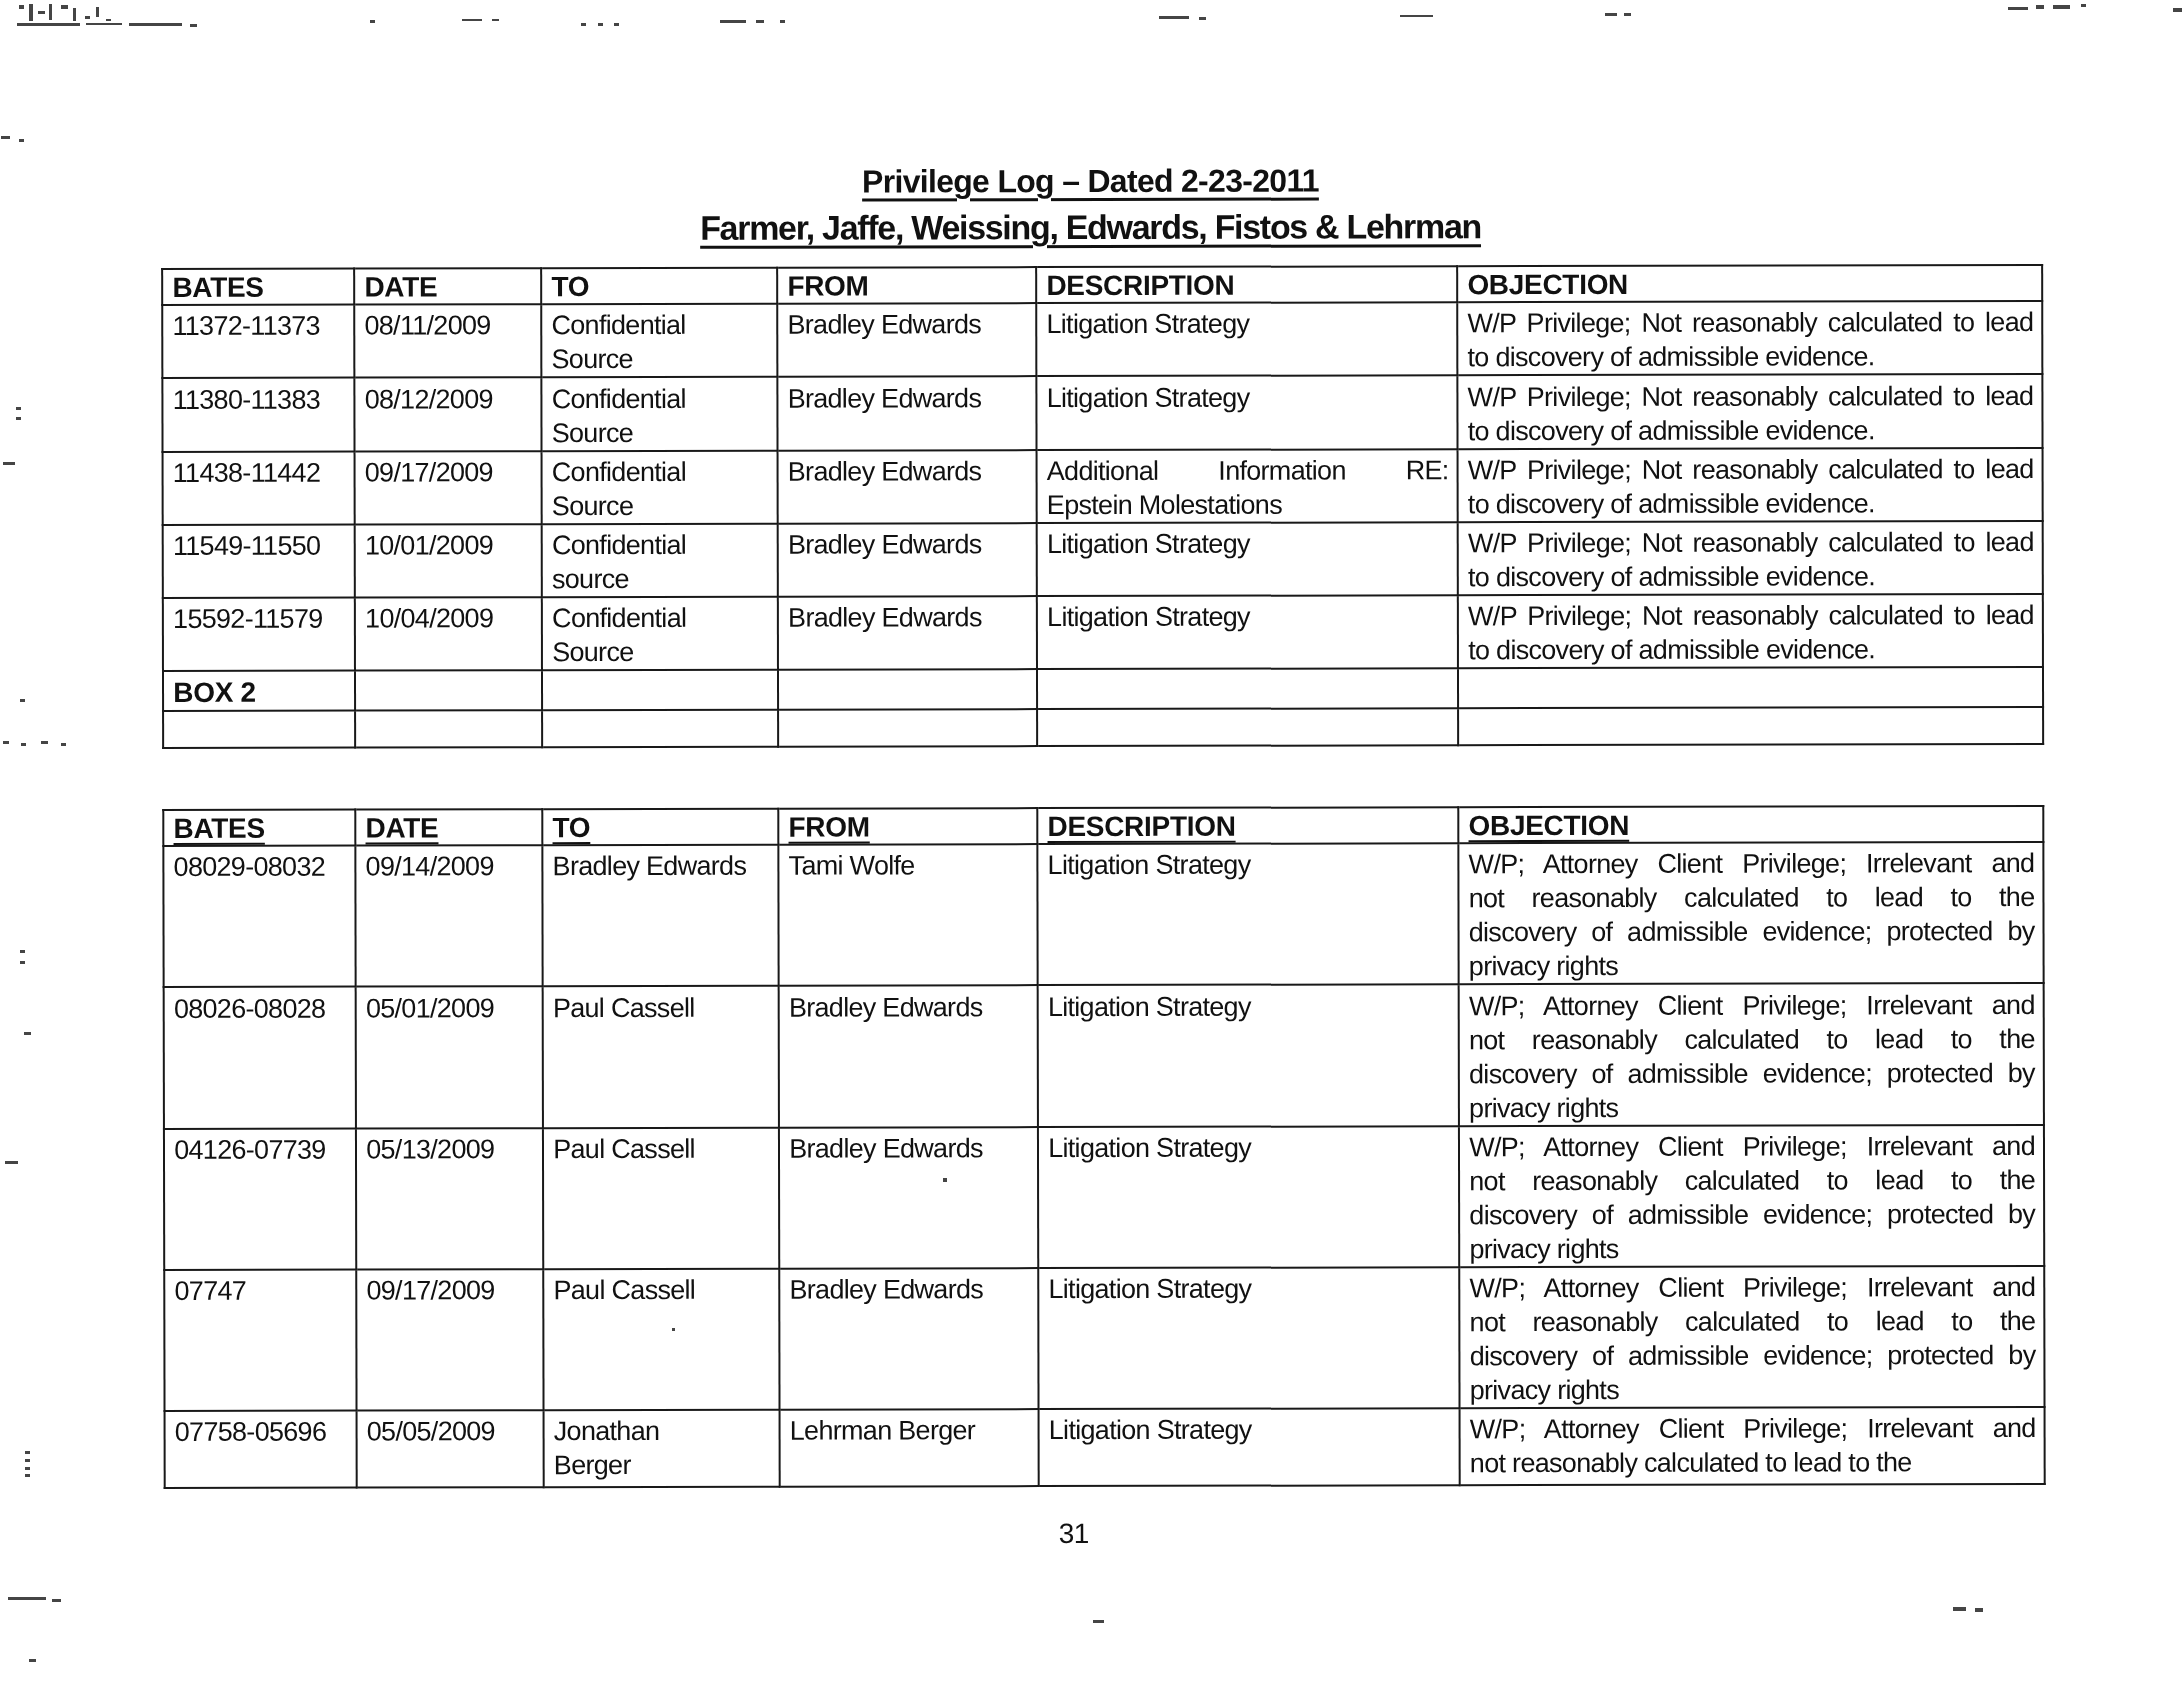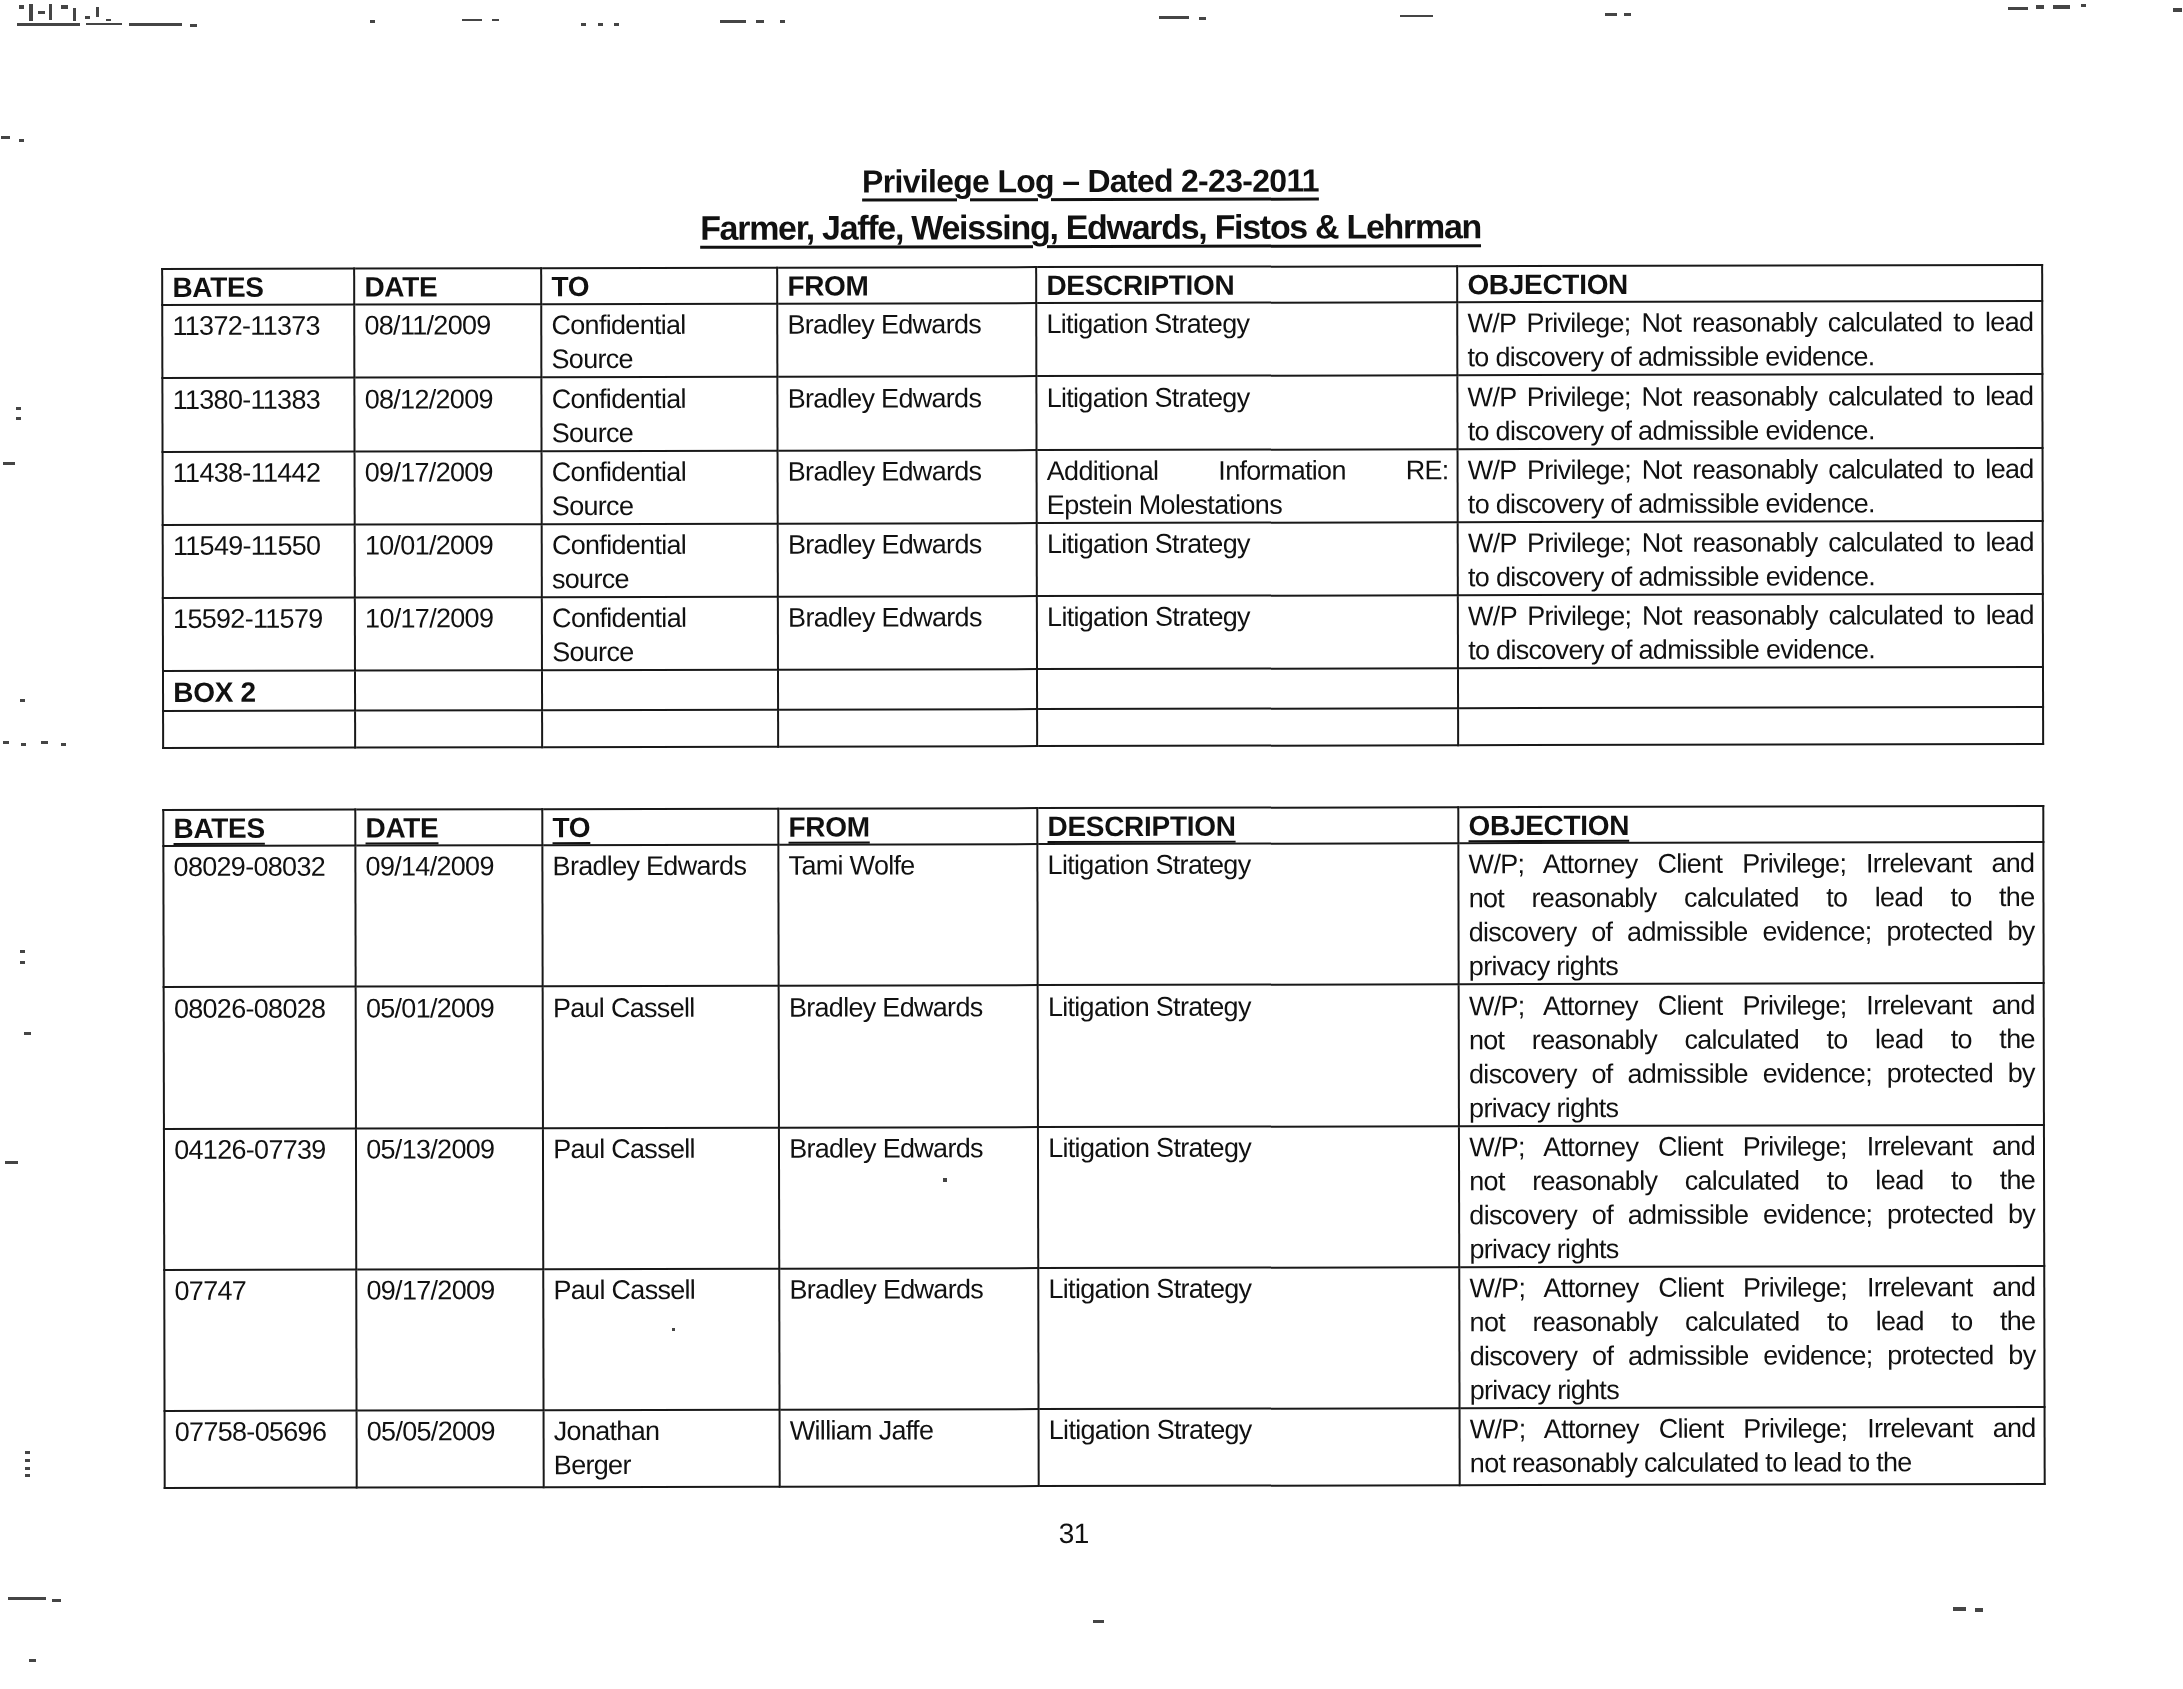--- a/index.html
+++ b/index.html
@@ -127,21 +127,21 @@
           </td>
       <td>Bradley Edwards</td>
       <td>Litigation Strategy</td>
       <td>
             <div class="jl">W/P Privilege; Not reasonably calculated to lead</div>
             <div>to discovery of admissible evidence.</div>
           </td>
     </tr>
     <tr class="data">
       <td>15592-11579</td>
-      <td>10/17/2009</td>
+      <td>10/04/2009</td>
       <td>
             <div>Confidential</div>
             <div>Source</div>
           </td>
       <td>Bradley Edwards</td>
       <td>Litigation Strategy</td>
       <td>
             <div class="jl">W/P Privilege; Not reasonably calculated to lead</div>
             <div>to discovery of admissible evidence.</div>
           </td>
@@ -235,21 +235,21 @@
             <div>privacy rights</div>
           </td>
     </tr>
     <tr class="last">
       <td>07758-05696</td>
       <td>05/05/2009</td>
       <td>
             <div>Jonathan</div>
             <div>Berger</div>
           </td>
-      <td>William Jaffe</td>
+      <td>Lehrman Berger</td>
       <td>Litigation Strategy</td>
       <td>
             <div class="jl">W/P; Attorney Client Privilege; Irrelevant and</div>
             <div>not reasonably calculated to lead to the</div>
           </td>
     </tr>
   </tbody>
     </table>
 
   <div class="pagenum">31</div>

